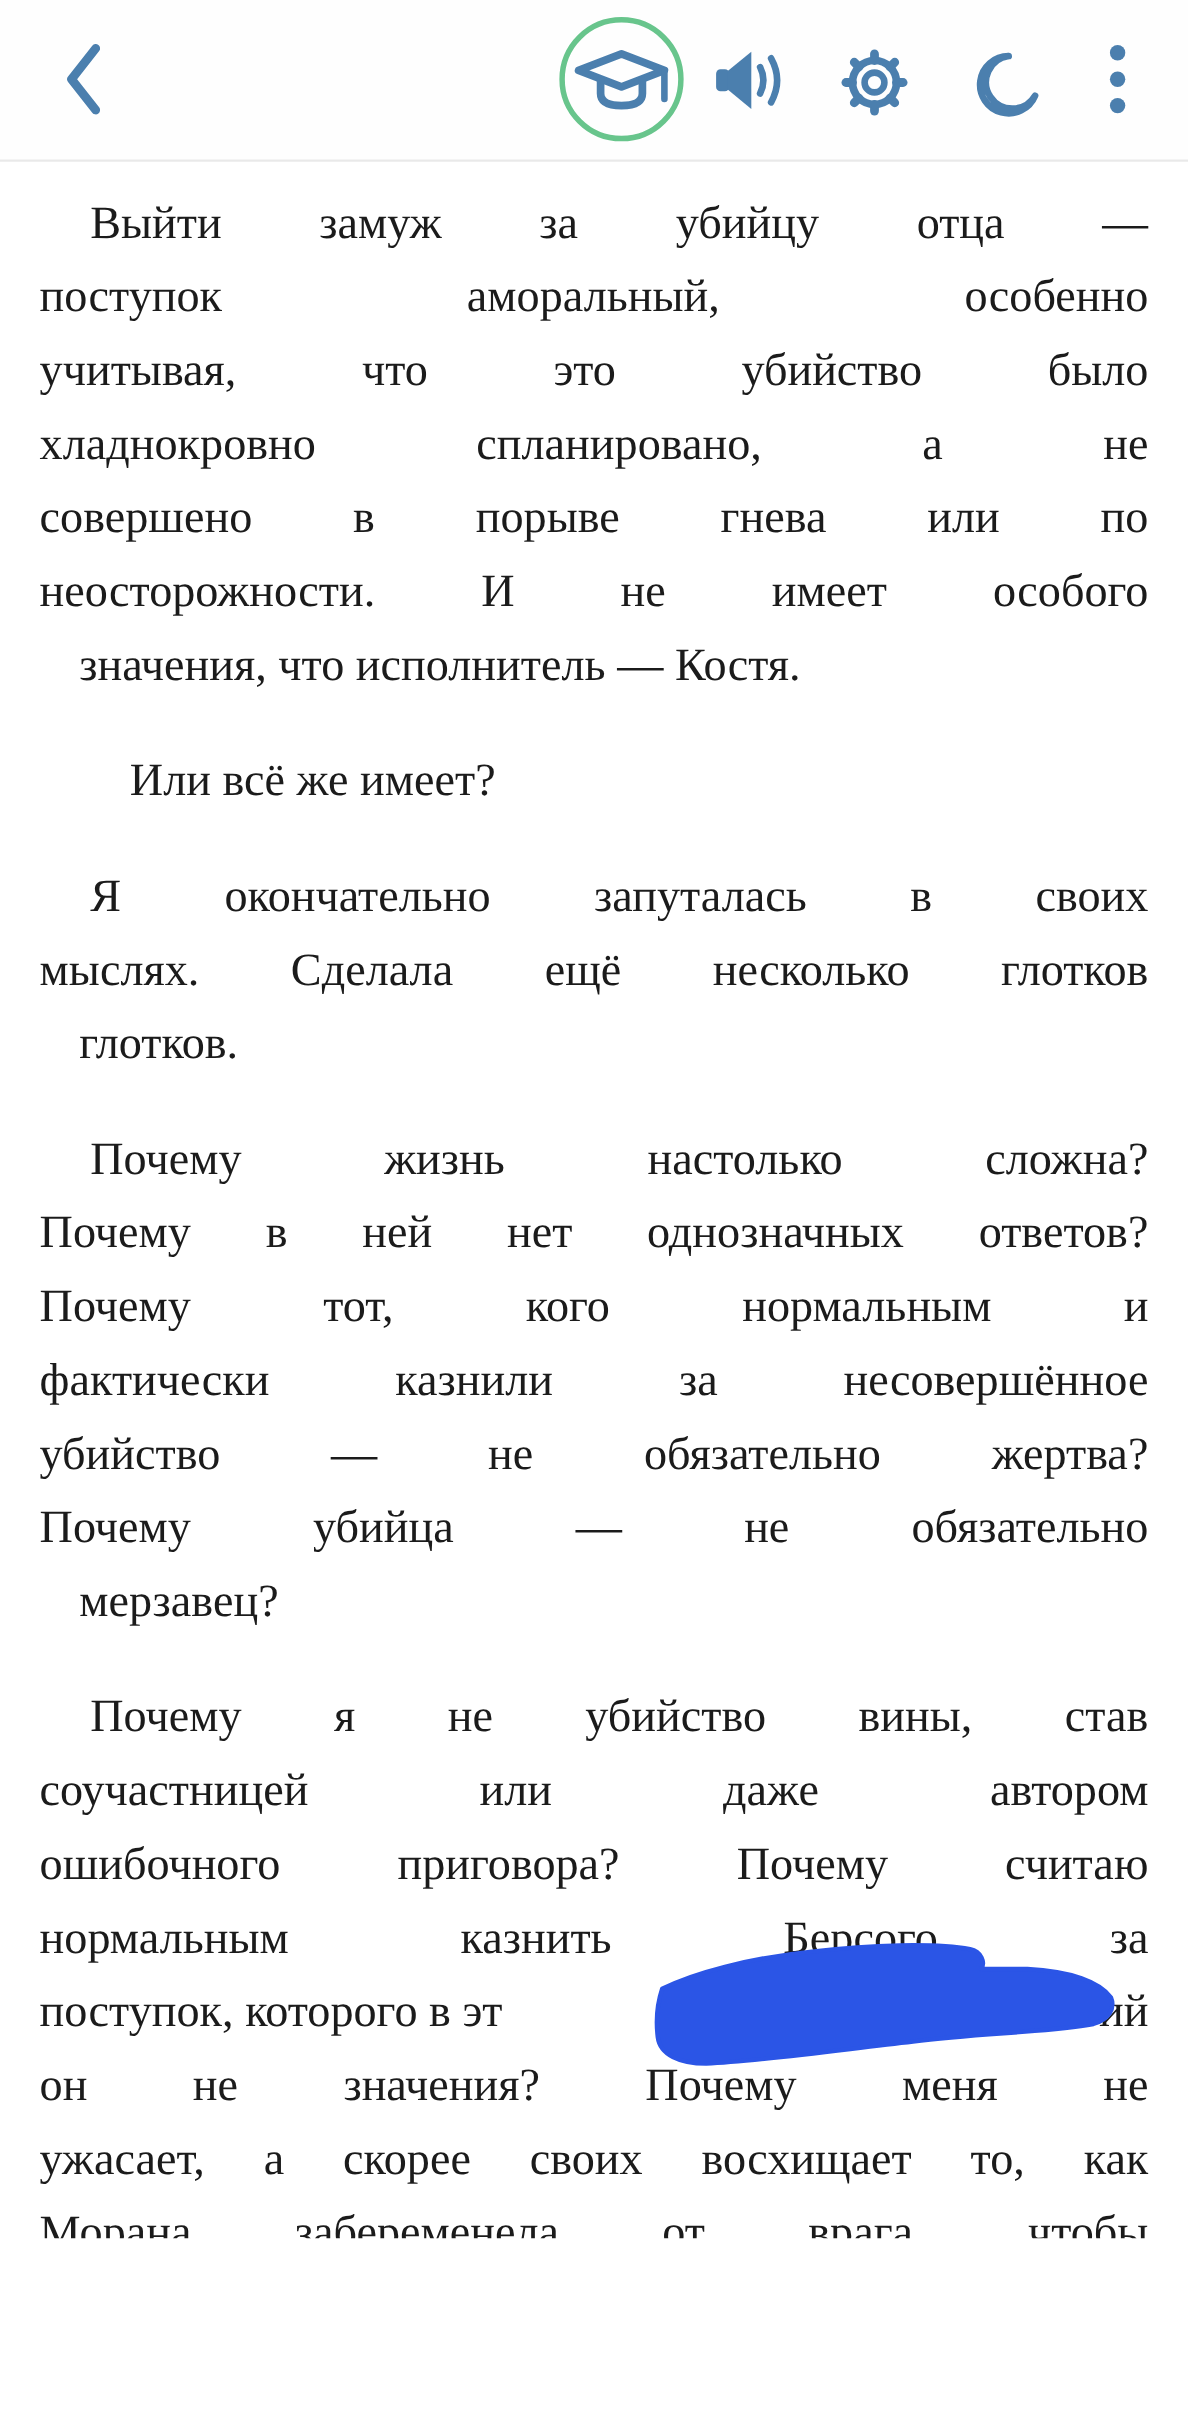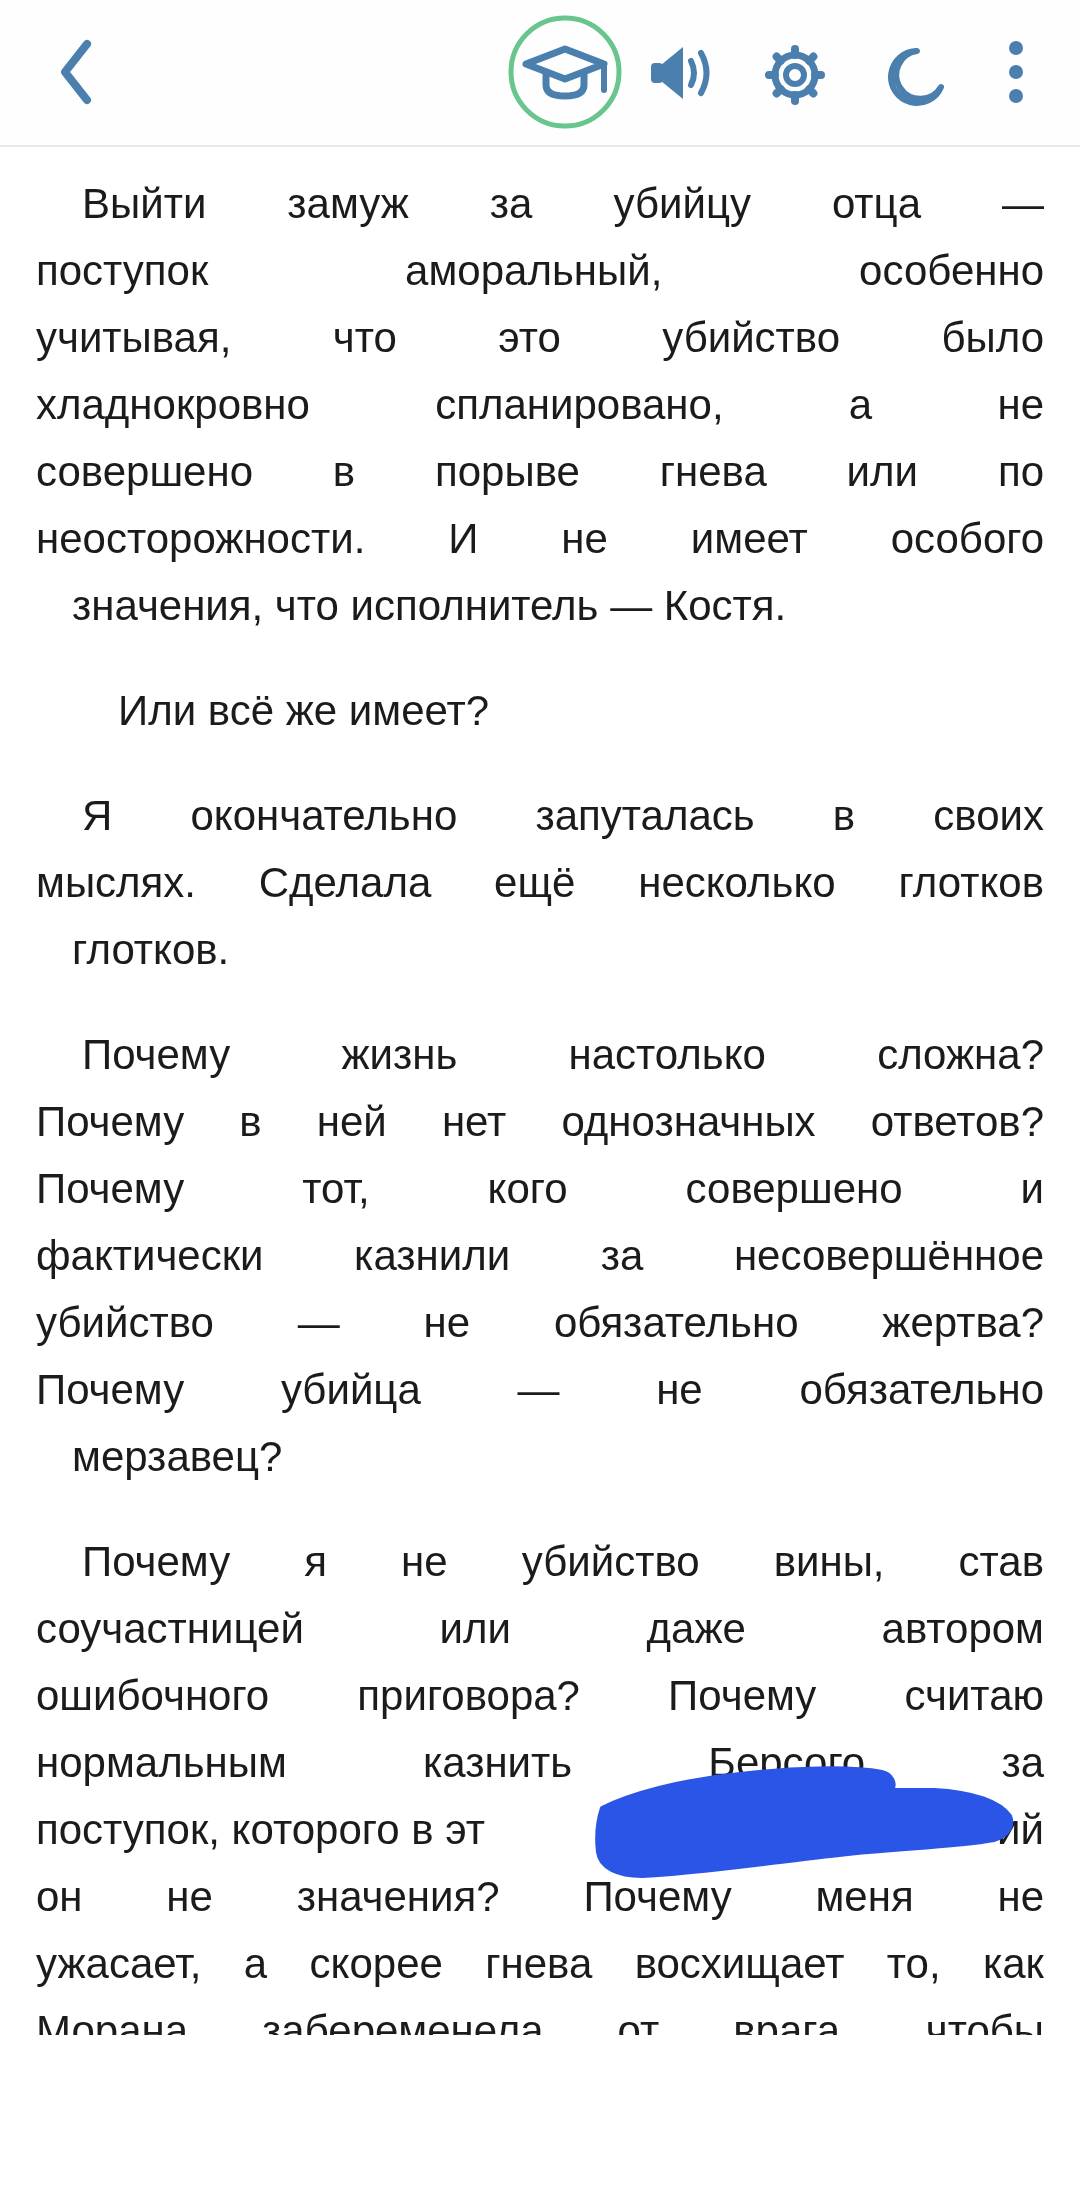--- a/index.html
+++ b/index.html
@@ -7,21 +7,21 @@
     position:relative;width:1080px;height:2195px;background:#ffffff;
     font-family:"Liberation Sans",sans-serif;overflow:hidden;
   }
   
   .toolbar{position:absolute;left:0;top:0;width:1080px;height:145px;background:#fefefe;}
   .tb-divider{position:absolute;left:0;top:145px;width:1080px;height:2px;background:#e9e9e9;}
   .icon-btn{position:absolute;display:block;cursor:pointer;}
   
   .text-area{
     position:absolute;left:36px;top:170px;width:1008px;height:1865px;
-    overflow:hidden;color:#1b1b1b;
+    overflow:hidden;color:#1b1b1b;font-family:Liberation Serif, serif;
   }
   .para + .para{margin-top:38px;}
   .tl{font-size:42px;line-height:67px;white-space:nowrap;}
   .jl{white-space:normal;text-align:justify;text-align-last:justify;}
   .ll{text-align:left;margin-left:36px;}
   .indent{padding-left:46px;}
   .split-line{display:flex;justify-content:space-between;}
   
   .scribble{position:absolute;left:590px;top:1764px;width:430px;height:118px;z-index:5;}
   
@@ -109,38 +109,38 @@
 
     <div class="para">
       <div class="tl jl indent">Я окончательно запуталась в своих</div>
       <div class="tl jl">мыслях. Сделала ещё несколько глотков</div>
       <div class="tl ll">глотков.</div>
     </div>
 
     <div class="para">
       <div class="tl jl indent">Почему жизнь настолько сложна?</div>
       <div class="tl jl">Почему в ней нет однозначных ответов?</div>
-      <div class="tl jl">Почему тот, кого совершено и</div>
+      <div class="tl jl">Почему тот, кого нормальным и</div>
       <div class="tl jl">фактически казнили за несовершённое</div>
       <div class="tl jl">убийство — не обязательно жертва?</div>
       <div class="tl jl">Почему убийца — не обязательно</div>
       <div class="tl ll">мерзавец?</div>
     </div>
 
     <div class="para">
       <div class="tl jl indent">Почему я не убийство вины, став</div>
       <div class="tl jl">соучастницей или даже автором</div>
       <div class="tl jl">ошибочного приговора? Почему считаю</div>
       <div class="tl jl">нормальным казнить Берсого за</div>
       <div class="tl split-line">
         <span>поступок, которого в эт</span>
         <span>ий</span>
       </div>
       <div class="tl jl">он не значения? Почему меня не</div>
-      <div class="tl jl">ужасает, а скорее гнева восхищает то, как</div>
+      <div class="tl jl">ужасает, а скорее своих восхищает то, как</div>
       <div class="tl jl">Морана забеременела от врага, чтобы</div>
     </div>
   </div>
 
   <svg class="scribble" viewBox="0 0 430 118">
     <path d="M 12,44
              C 40,30 90,16 150,10
              C 200,4 260,2 292,8
              C 302,10 306,20 302,26
              L 344,26

